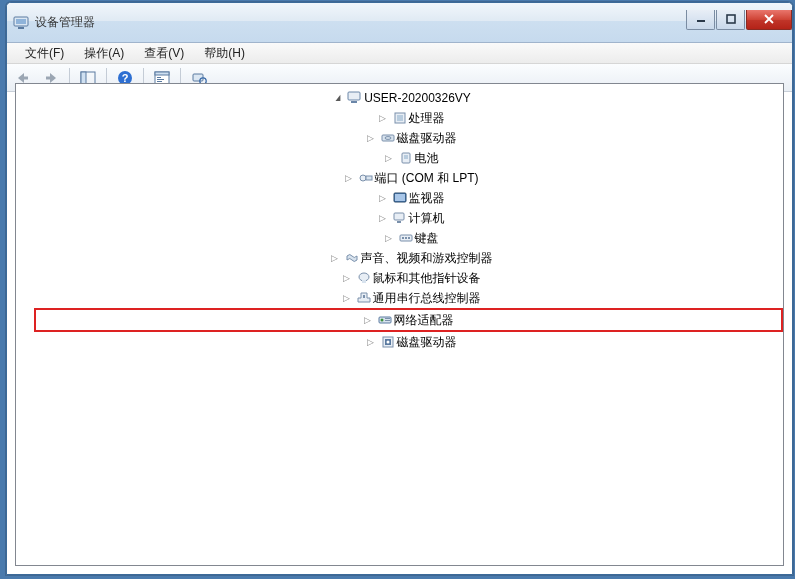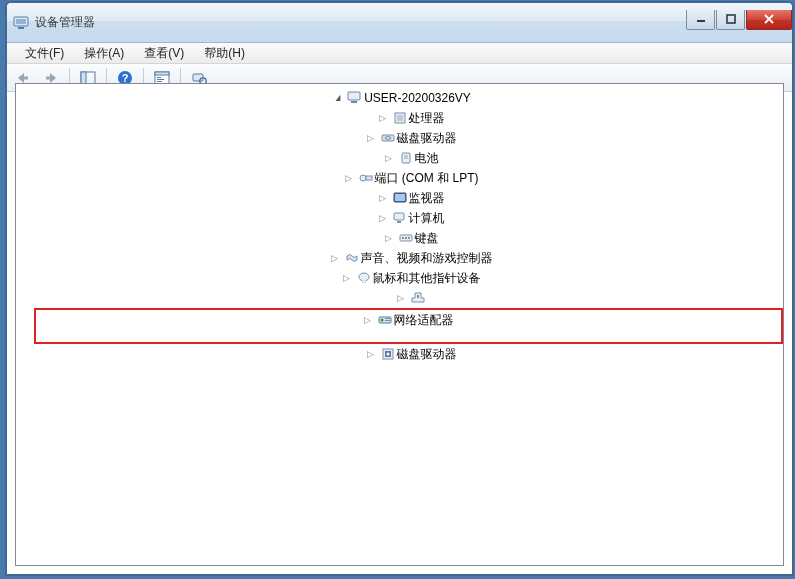--- a/index.html
+++ b/index.html
@@ -24,21 +24,21 @@
 .tbtn { width: 24px; height: 22px; display: flex; align-items: center; justify-content: center; border: 1px solid transparent; border-radius: 2px; }
 .tsep { width: 1px; height: 20px; background: #c4ccd6; margin: 0 2px; }
 
 
 .content { position: absolute; left: 8px; right: 8px; top: 80px; bottom: 8px; background: #fff; border: 1px solid #828790; overflow: auto; }
 .tree { padding: 4px 0 4px 2px; font-size: 12px; color: #000; line-height: 20px; }
 .node { display: flex; align-items: center; height: 20px; white-space: nowrap; cursor: pointer; justify-content: center; }
 .node .arrow { width: 16px; display: flex; align-items: center; justify-content: center; color: #6b6b6b; }
 .node .icon { width: 18px; display: flex; align-items: center; justify-content: center; }
 .children { padding-left: 18px; }
-.highlight-box { border: 2px solid #d22; padding: 0 4px 12px 0; margin-left: -2px; }
+.highlight-box { border: 2px solid #d22; padding: 0 4px 0 0; margin-left: -2px; }
 
 
 .ico { width: 16px; height: 16px; }
 
 
 .arr-open::before { content: "◢"; font-size: 8px; color: #595959; transform: scaleX(0.8); display: inline-block; }
 .arr-closed::before { content: "▷"; font-size: 9px; color: #8a8a8a; }
 </style>
 </head>
 <body>
@@ -232,20 +232,21 @@
             <span>鼠标和其他指针设备</span>
           </div>
           <div class="node">
             <span class="arrow arr-closed"></span>
             <span class="icon">
               <svg class="ico" viewBox="0 0 16 16">
                 <path d="M5 3 L11 3 L11 8 L14 8 L14 12 L2 12 L2 8 L5 8 Z" fill="#e8eef5" stroke="#7a90ab"></path>
                 <rect x="7" y="5" width="2" height="3" fill="#7a90ab"></rect>
               </svg>
             </span>
+            <span>通用串行总线控制器</span>
           </div>
           <div class="highlight-box">
             <div class="node">
               <span class="arrow arr-closed"></span>
               <span class="icon">
                 <svg class="ico" viewBox="0 0 16 16">
                   <rect x="2" y="5" width="12" height="6" rx="1" fill="#d8e3ee" stroke="#5a7aa0"></rect>
                   <circle cx="5" cy="8" r="1.5" fill="#3b8f3b"></circle>
                   <rect x="8" y="6" width="5" height="1" fill="#7a90ab"></rect>
                   <rect x="8" y="8" width="5" height="1" fill="#7a90ab"></rect>

